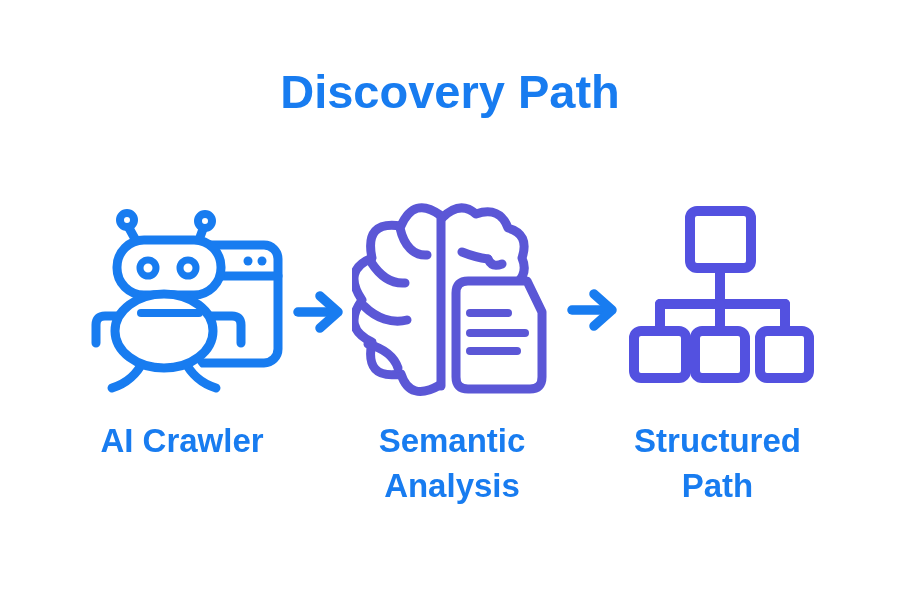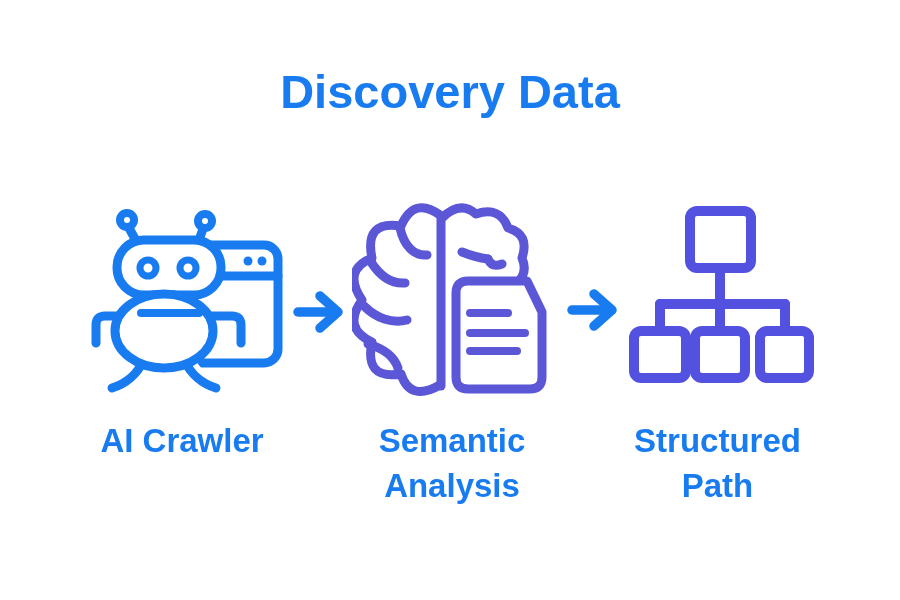--- a/index.html
+++ b/index.html
@@ -38,21 +38,21 @@
   }
   .label-1 { left: 57px;  width: 250px; }
   .label-2 { left: 330px; width: 244px; }
   .label-3 { left: 595px; width: 245px; }
 </style>
 </head>
 <body>
 
 <div class="canvas">
 
-  <h1 class="title">Discovery Data</h1>
+  <h1 class="title">Discovery Path</h1>
 
   <svg class="icon icon-crawler" viewBox="80 200 210 200" fill="none" stroke-linecap="round" stroke-linejoin="round">
     <g stroke="#187CF0" stroke-width="9">
       <rect x="170" y="245" width="108" height="118" rx="14" fill="#ffffff"></rect>
       <line x1="170" y1="276" x2="278" y2="276"></line>
       <circle cx="248" cy="261" r="4.5" fill="#187CF0" stroke="none"></circle>
       <circle cx="262" cy="261" r="4.5" fill="#187CF0" stroke="none"></circle>
     </g>
     <g stroke="#187CF0" stroke-width="9">
 

